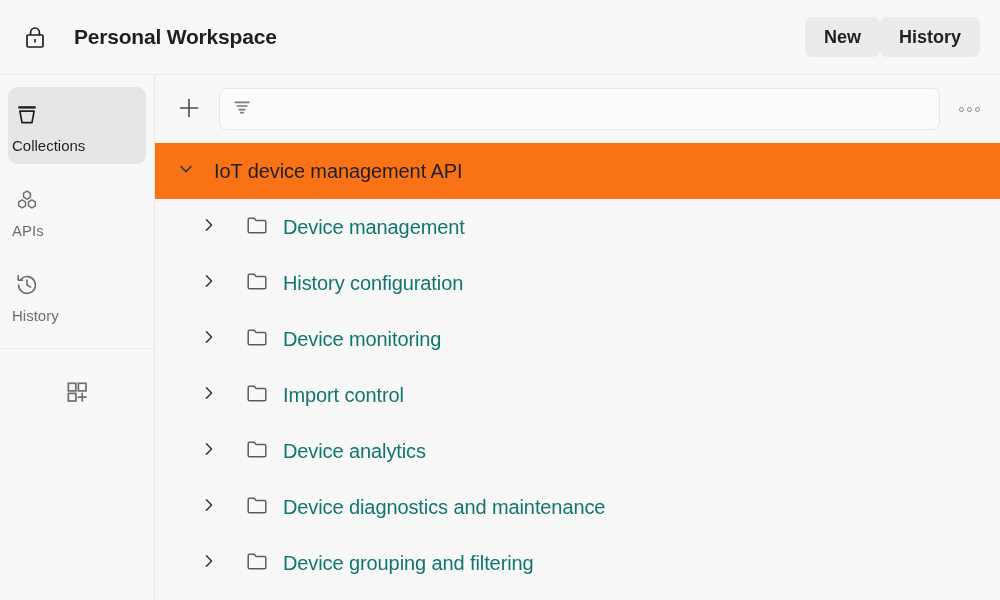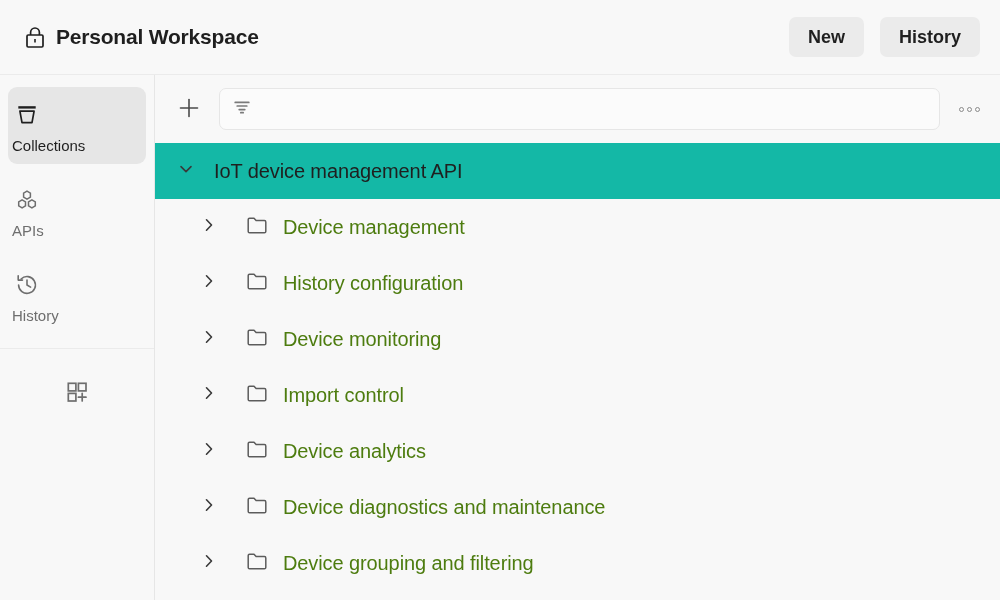--- a/index.html
+++ b/index.html
@@ -13,27 +13,27 @@
   .app { width: 1000px; height: 600px; display: flex; flex-direction: column; background: #f8f8f8; }
 
   
   .header {
     height: 75px; flex: 0 0 75px;
     display: flex; align-items: center;
     background: #f8f8f8;
     border-bottom: 1px solid #ebebeb;
     padding: 0 20px 0 22px;
   }
-  .header-left { display: flex; align-items: center; gap: 8px; }
+  .header-left { display: flex; align-items: center; gap: 26px; }
   .lock-icon { width: 26px; height: 26px; display: block; color: #1f1f1f; }
   .workspace-title {
     font-size: 21px; font-weight: bold; color: #1f1f1f;
     letter-spacing: -0.2px;
   }
-  .header-right { margin-left: auto; display: flex; align-items: center; gap: 16px; }
+  .header-right { margin-left: auto; display: flex; align-items: center; gap: 0; }
   .hbtn {
     background: #ebebeb; border: none; border-radius: 7px;
     font-family: "Liberation Sans", sans-serif;
     font-size: 18px; font-weight: bold; color: #1f1f1f;
     padding: 11px 19px; cursor: pointer; line-height: 1;
   }
 
   
   .body { flex: 1 1 auto; display: flex; min-height: 0; }
 
@@ -97,33 +97,33 @@
     width: 34px; height: 34px; flex: 0 0 34px;
     display: flex; align-items: center; justify-content: center;
     gap: 3px; cursor: pointer; background: none; border: none;
   }
   .dot { width: 5px; height: 5px; border-radius: 50%; border: 1px solid #8a8a8a; }
 
   
   .tree { flex: 1 1 auto; overflow: hidden; }
   .collection-row {
     height: 56px; display: flex; align-items: center;
-    background: #14b8a6; padding-left: 20px; cursor: pointer;
+    background: #f97316; padding-left: 20px; cursor: pointer;
   }
   .collection-name {
     font-size: 20px; color: #1f1f1f; margin-left: 17px; letter-spacing: -0.1px;
   }
   .folder-row {
     height: 56px; display: flex; align-items: center;
     padding-left: 44px; cursor: pointer;
   }
   .chev { flex: 0 0 auto; color: #3a3a3a; display: block; }
   .folder-icon { flex: 0 0 auto; color: #5c5c5c; display: block; margin-left: 26px; }
   .folder-name {
-    font-size: 20px; color: #4d7c0f; margin-left: 13px;
+    font-size: 20px; color: #0f766e; margin-left: 13px;
     white-space: nowrap; letter-spacing: -0.1px;
   }
 </style>
 </head>
 <body>
 
 <div class="app">
 
   <div class="header">
     <div class="header-left">

